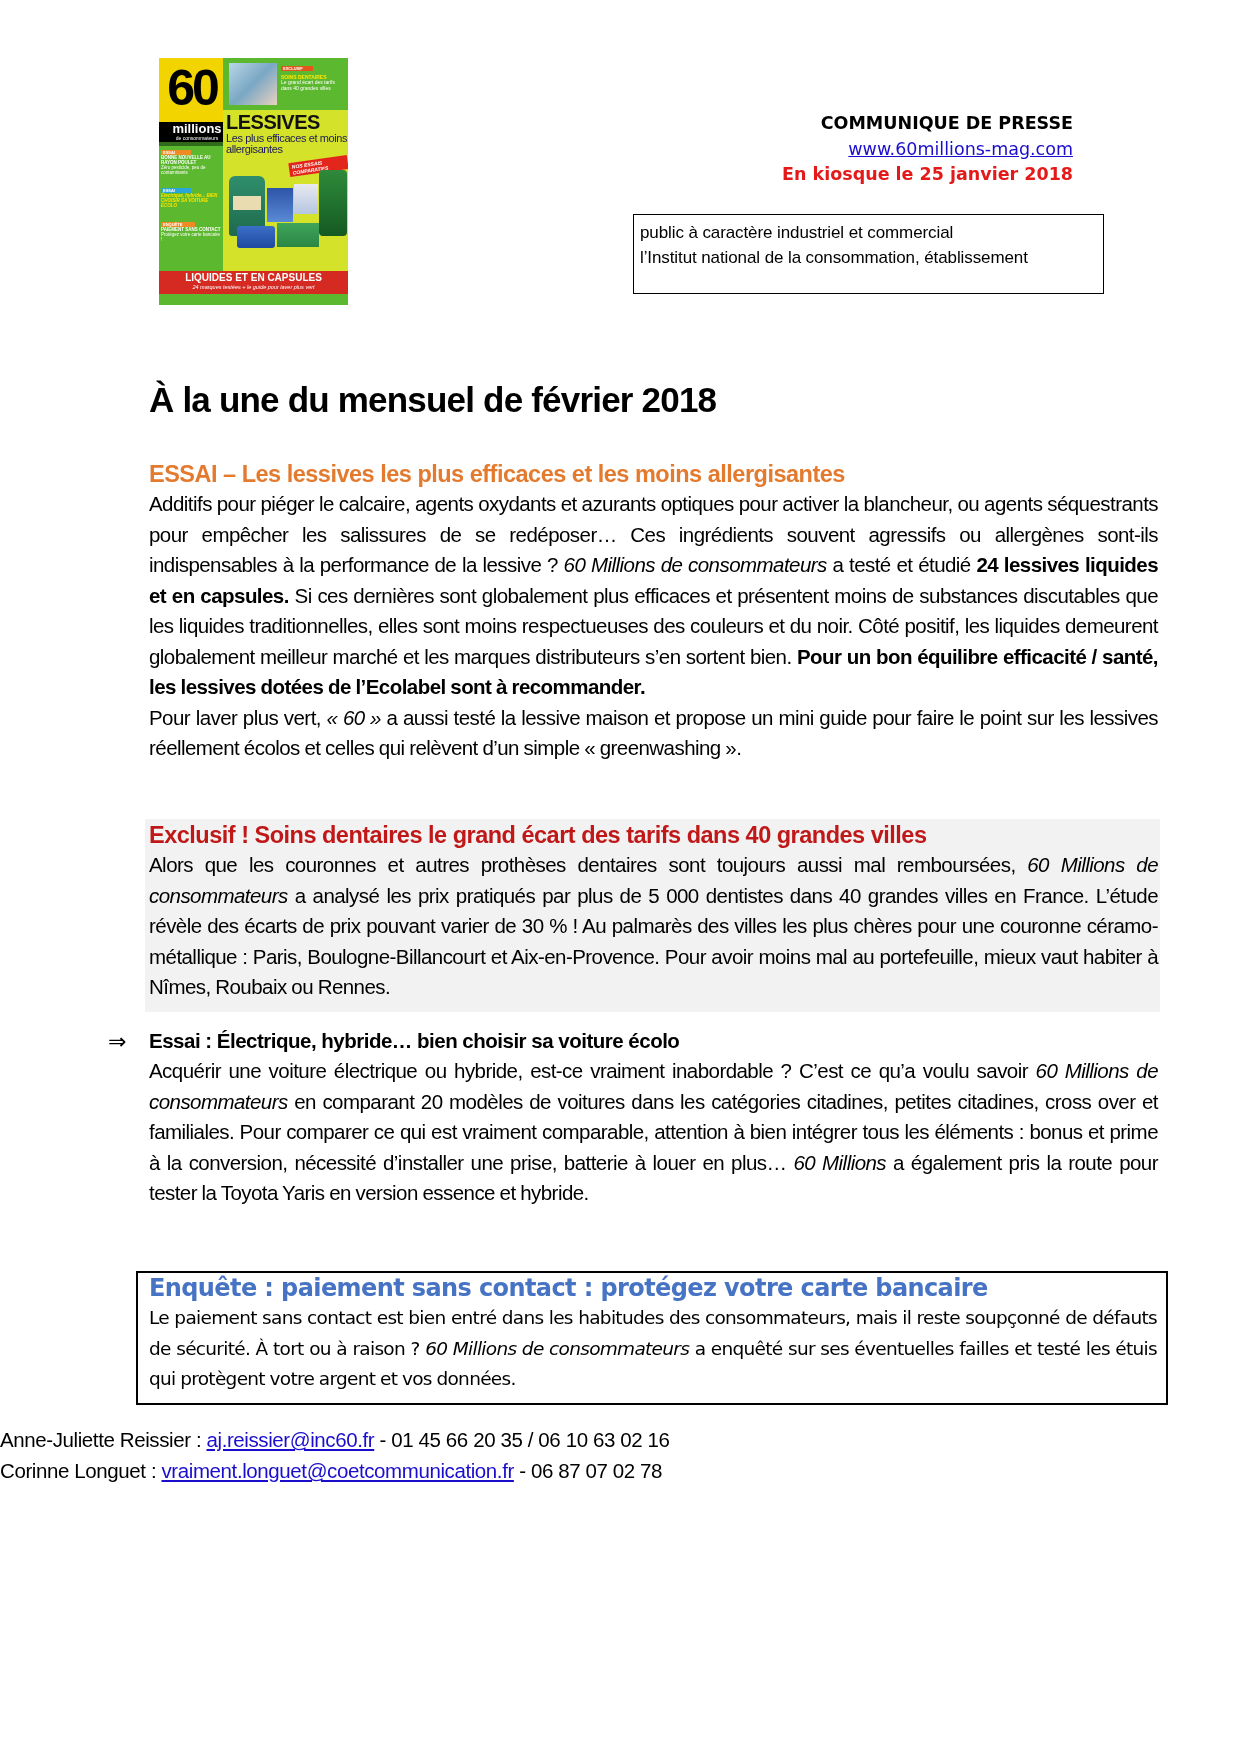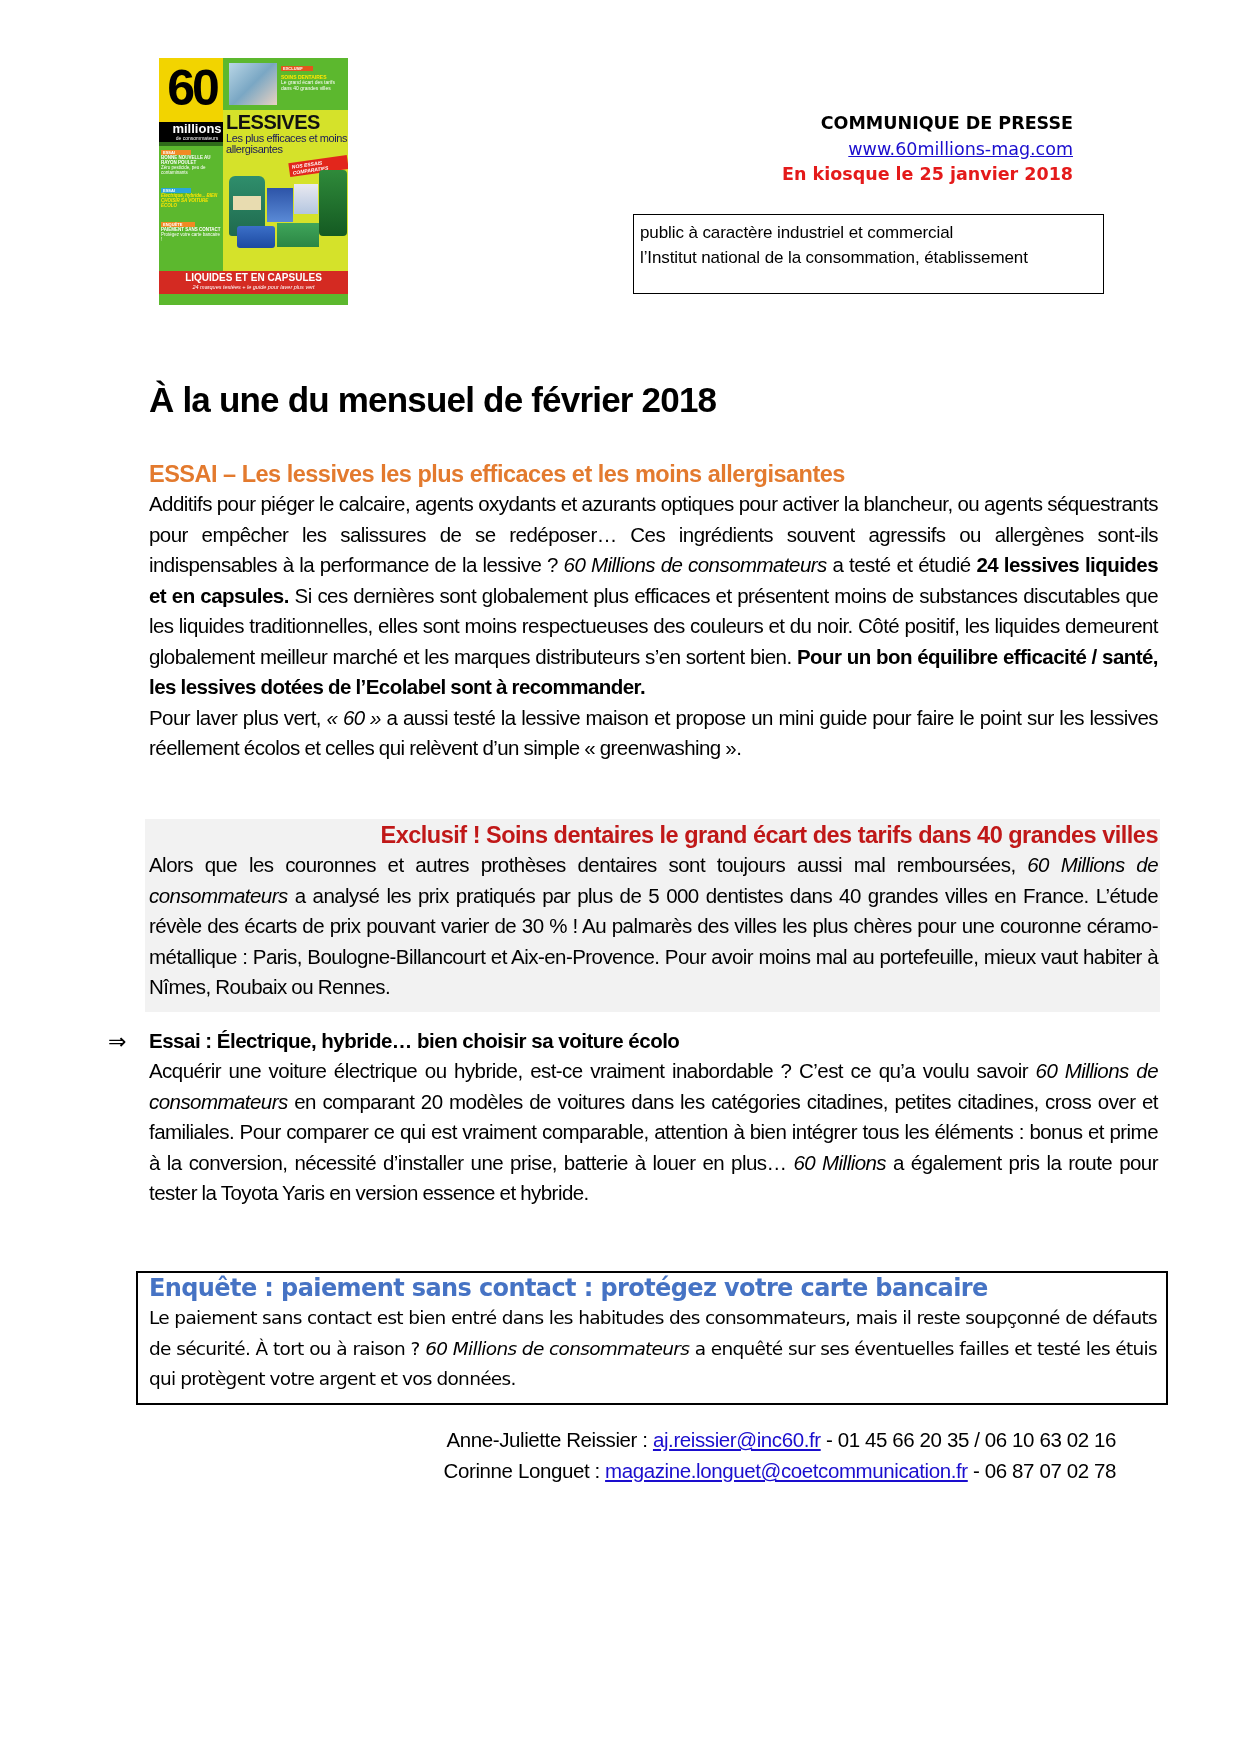--- a/index.html
+++ b/index.html
@@ -44,37 +44,37 @@
 
   .info-box { left: 633px; top: 214px; width: 471px; height: 80px; border: 1.5px solid #000; box-sizing: border-box; padding: 5px 0 0 0; }
   .info-box p { margin: 0 0 0 6px; font: 17px/25px "Liberation Sans", sans-serif; letter-spacing: -0.1px; }
 
   
   .col { left: 149px; width: 1009px; }
   .main-title { top: 378px; font: bold 35px/44px "Liberation Sans", sans-serif; letter-spacing: -0.8px; color: #000; }
 
   .sec-h { font: bold 23.5px/30px "Liberation Sans", sans-serif; letter-spacing: -0.5px; }
   .h-orange { color: #e37a2e; }
-  .h-red { color: #c01818; text-align: right; }
+  .h-red { color: #c01818; }
   .h-blue { color: #4673c4; }
   .h-black { color: #000; font-size: 20.5px; }
 
   .para { font: 20.5px/30.5px "Liberation Sans", sans-serif; text-align: justify; letter-spacing: -0.55px; word-spacing: -0.5px; margin: 0; }
   .para i { font-style: italic; }
   .para b { font-weight: bold; }
 
   .sec1 { top: 459px; }
   .sec2-bg { left: 145px; top: 819px; width: 1015px; height: 193px; background: #f2f2f2; }
   .sec2 { top: 820px; }
   .arrow { left: 108px; top: 1028px; font: 22px/28px "DejaVu Sans", sans-serif; color: #000; }
   .sec3 { top: 1026px; }
   .sec4-box { left: 136px; top: 1271px; width: 1032px; height: 134px; border: 2px solid #000; box-sizing: border-box; }
   .sec4 { top: 1273px; left: 149px; width: 1008px; }
 
-  .contacts { left: 0; width: 1116px; text-align: right; font: 20.5px/31px "Liberation Sans", sans-serif; letter-spacing: -0.4px; }
+  .contacts { left: 0; width: 1116px; text-align: left; font: 20.5px/31px "Liberation Sans", sans-serif; letter-spacing: -0.4px; }
   .contacts a { color: #1a0dce; text-decoration: underline; }
   .c1 { top: 1424px; }
   .c2 { top: 1455px; }
 </style>
 </head>
 <body>
 
 <div class="abs cover">
   <div class="abs cov-left-top"></div>
   <div class="abs cov-60">60</div>
@@ -155,14 +155,14 @@
 <div class="abs sec4-box"></div>
 <div class="abs sec4">
   <div class="sec-h h-blue" style="font-family:'DejaVu Sans',sans-serif;font-size:24px;letter-spacing:-0.6px;">Enquête : paiement sans contact : protégez votre carte bancaire</div>
   <p class="para" style="font-family:'DejaVu Sans',sans-serif;font-size:18.5px;letter-spacing:-0.7px;"><span>Le paiement sans contact est bien entré dans les habitudes des consommateurs, mais il reste soupçonné de défauts de sécurité. À tort ou à raison ? </span><i>60 Millions de consommateurs</i><span> a enquêté sur ses éventuelles failles et testé les étuis qui protègent votre argent et vos données.</span></p>
 </div>
 
 <div class="abs contacts c1">
   <span>Anne-Juliette Reissier : </span><a>aj.reissier@inc60.fr</a><span> - 01 45 66 20 35 / 06 10 63 02 16</span>
 </div>
 <div class="abs contacts c2">
-  <span>Corinne Longuet : </span><a>magazine.longuet@coetcommunication.fr</a><span> - 06 87 07 02 78</span>
+  <span>Corinne Longuet : </span><a>vraiment.longuet@coetcommunication.fr</a><span> - 06 87 07 02 78</span>
 </div>
 
 </body></html>

